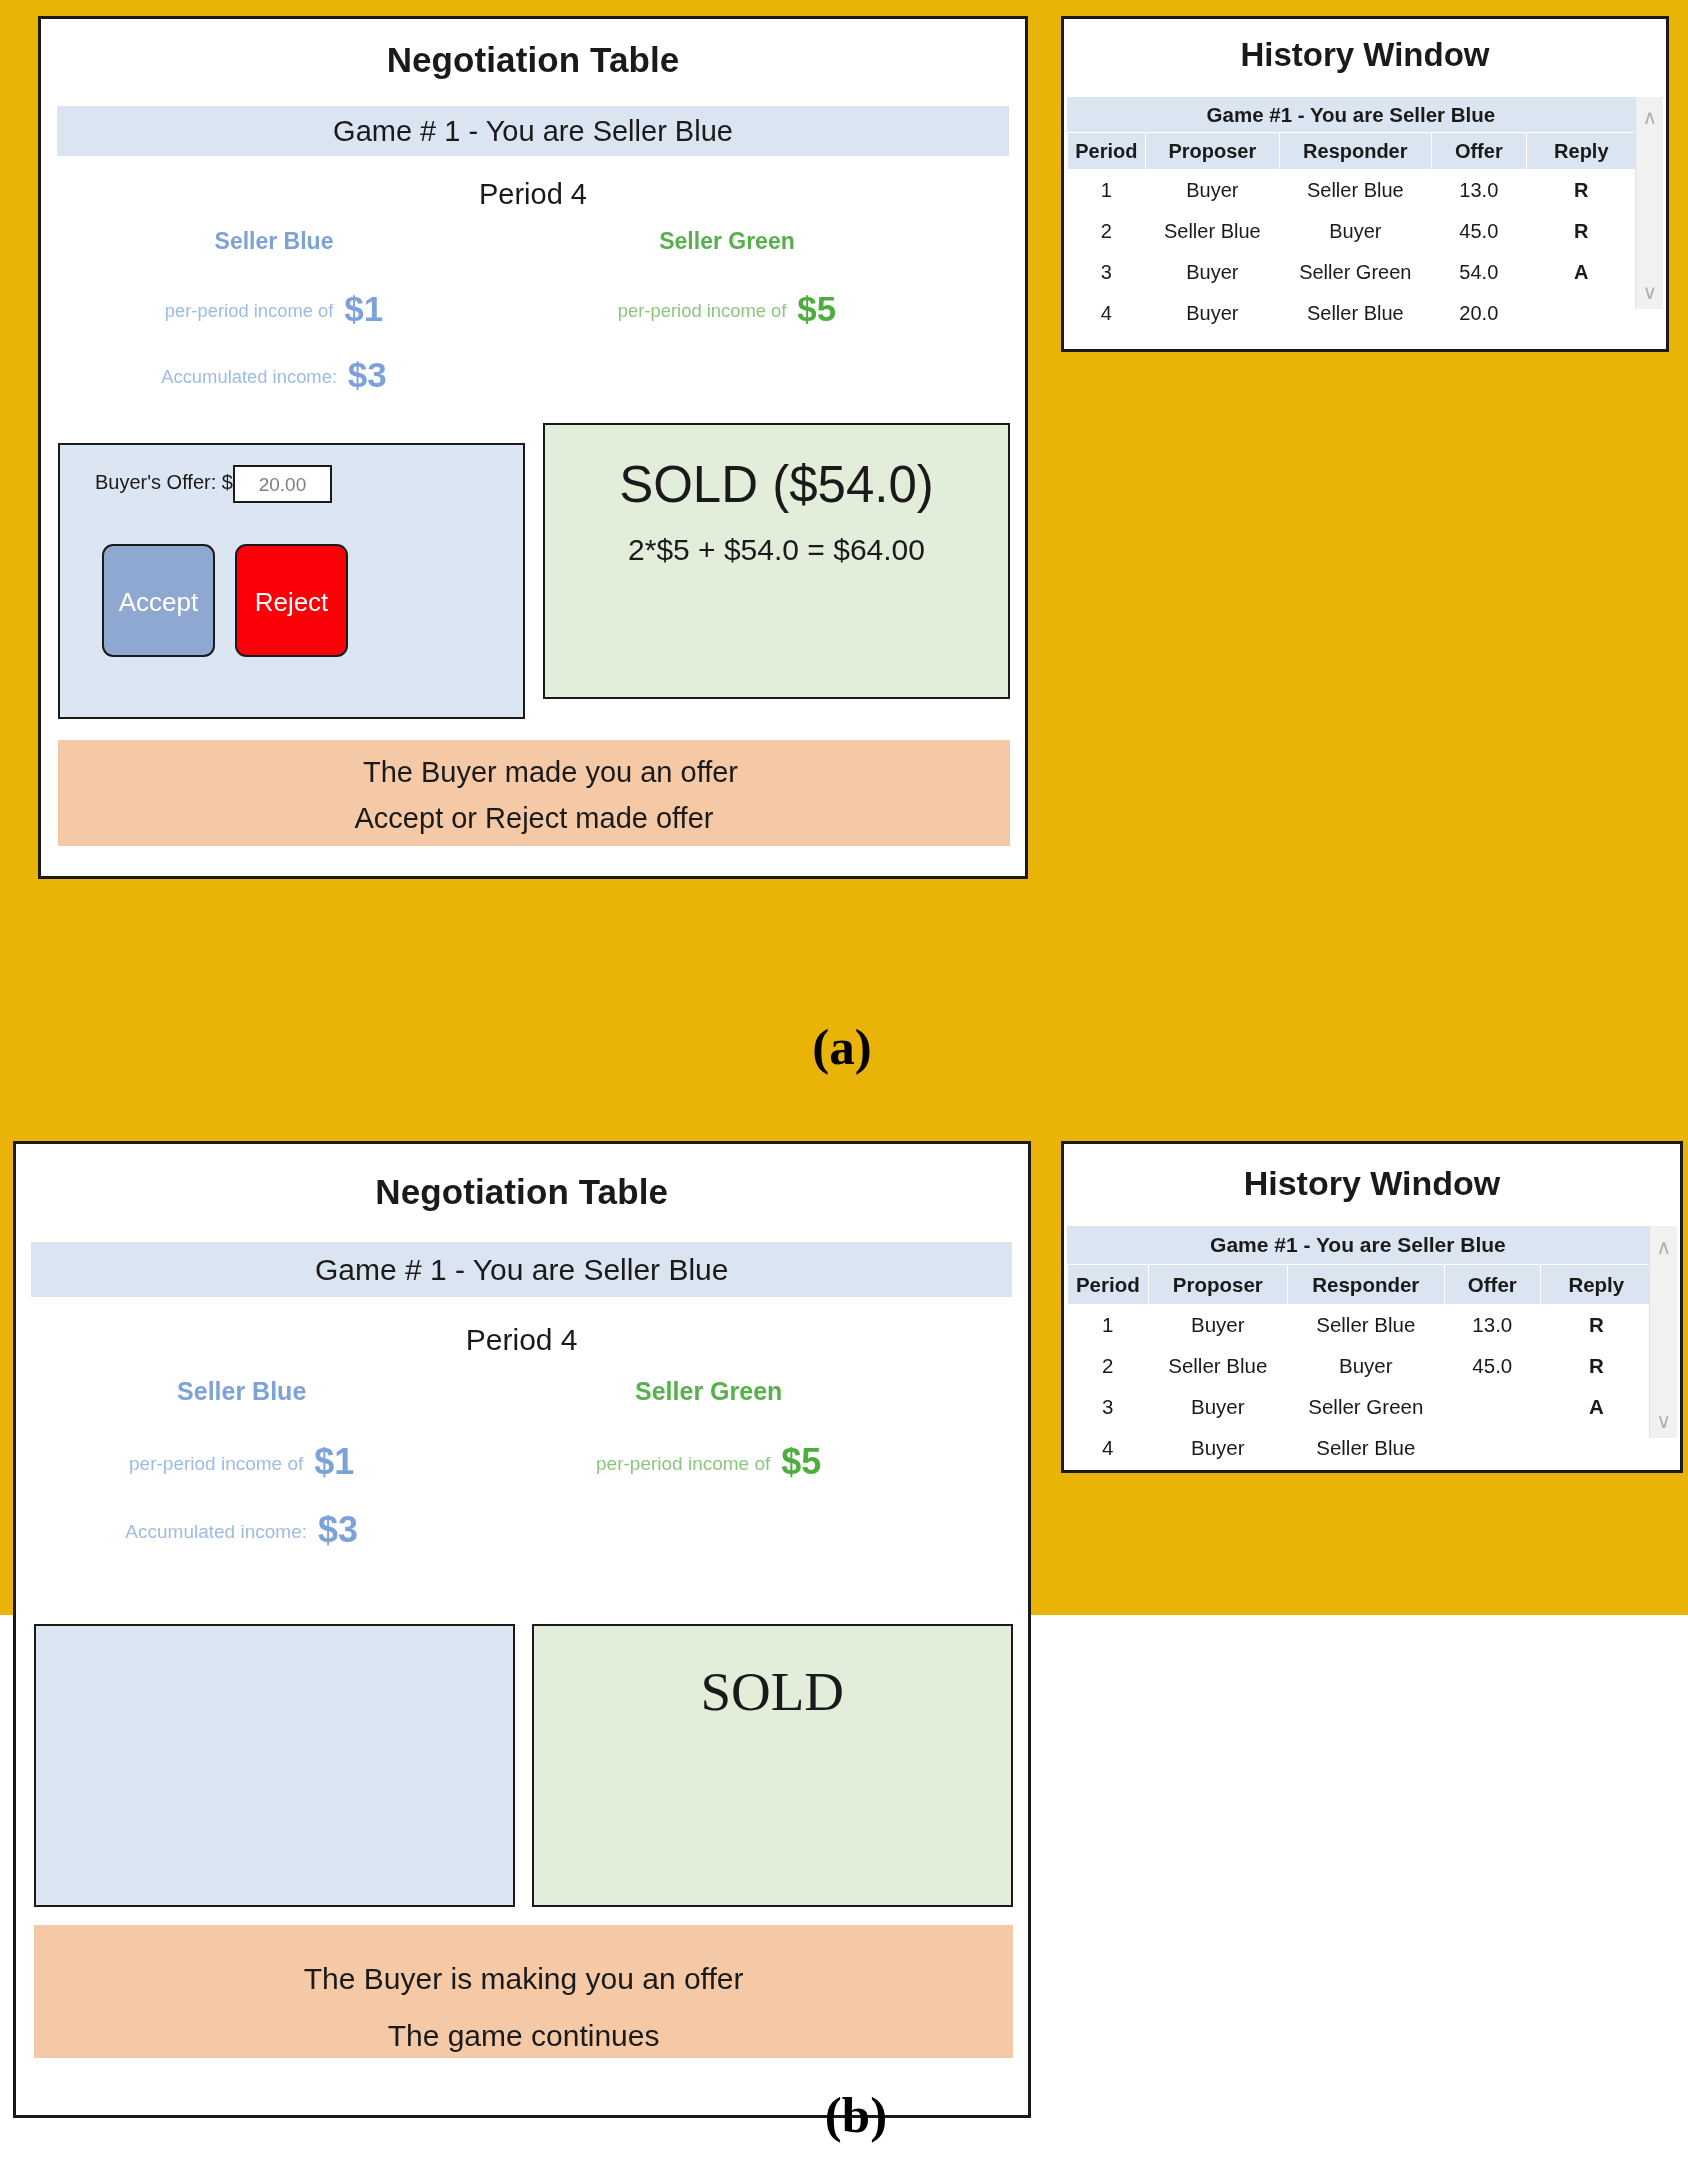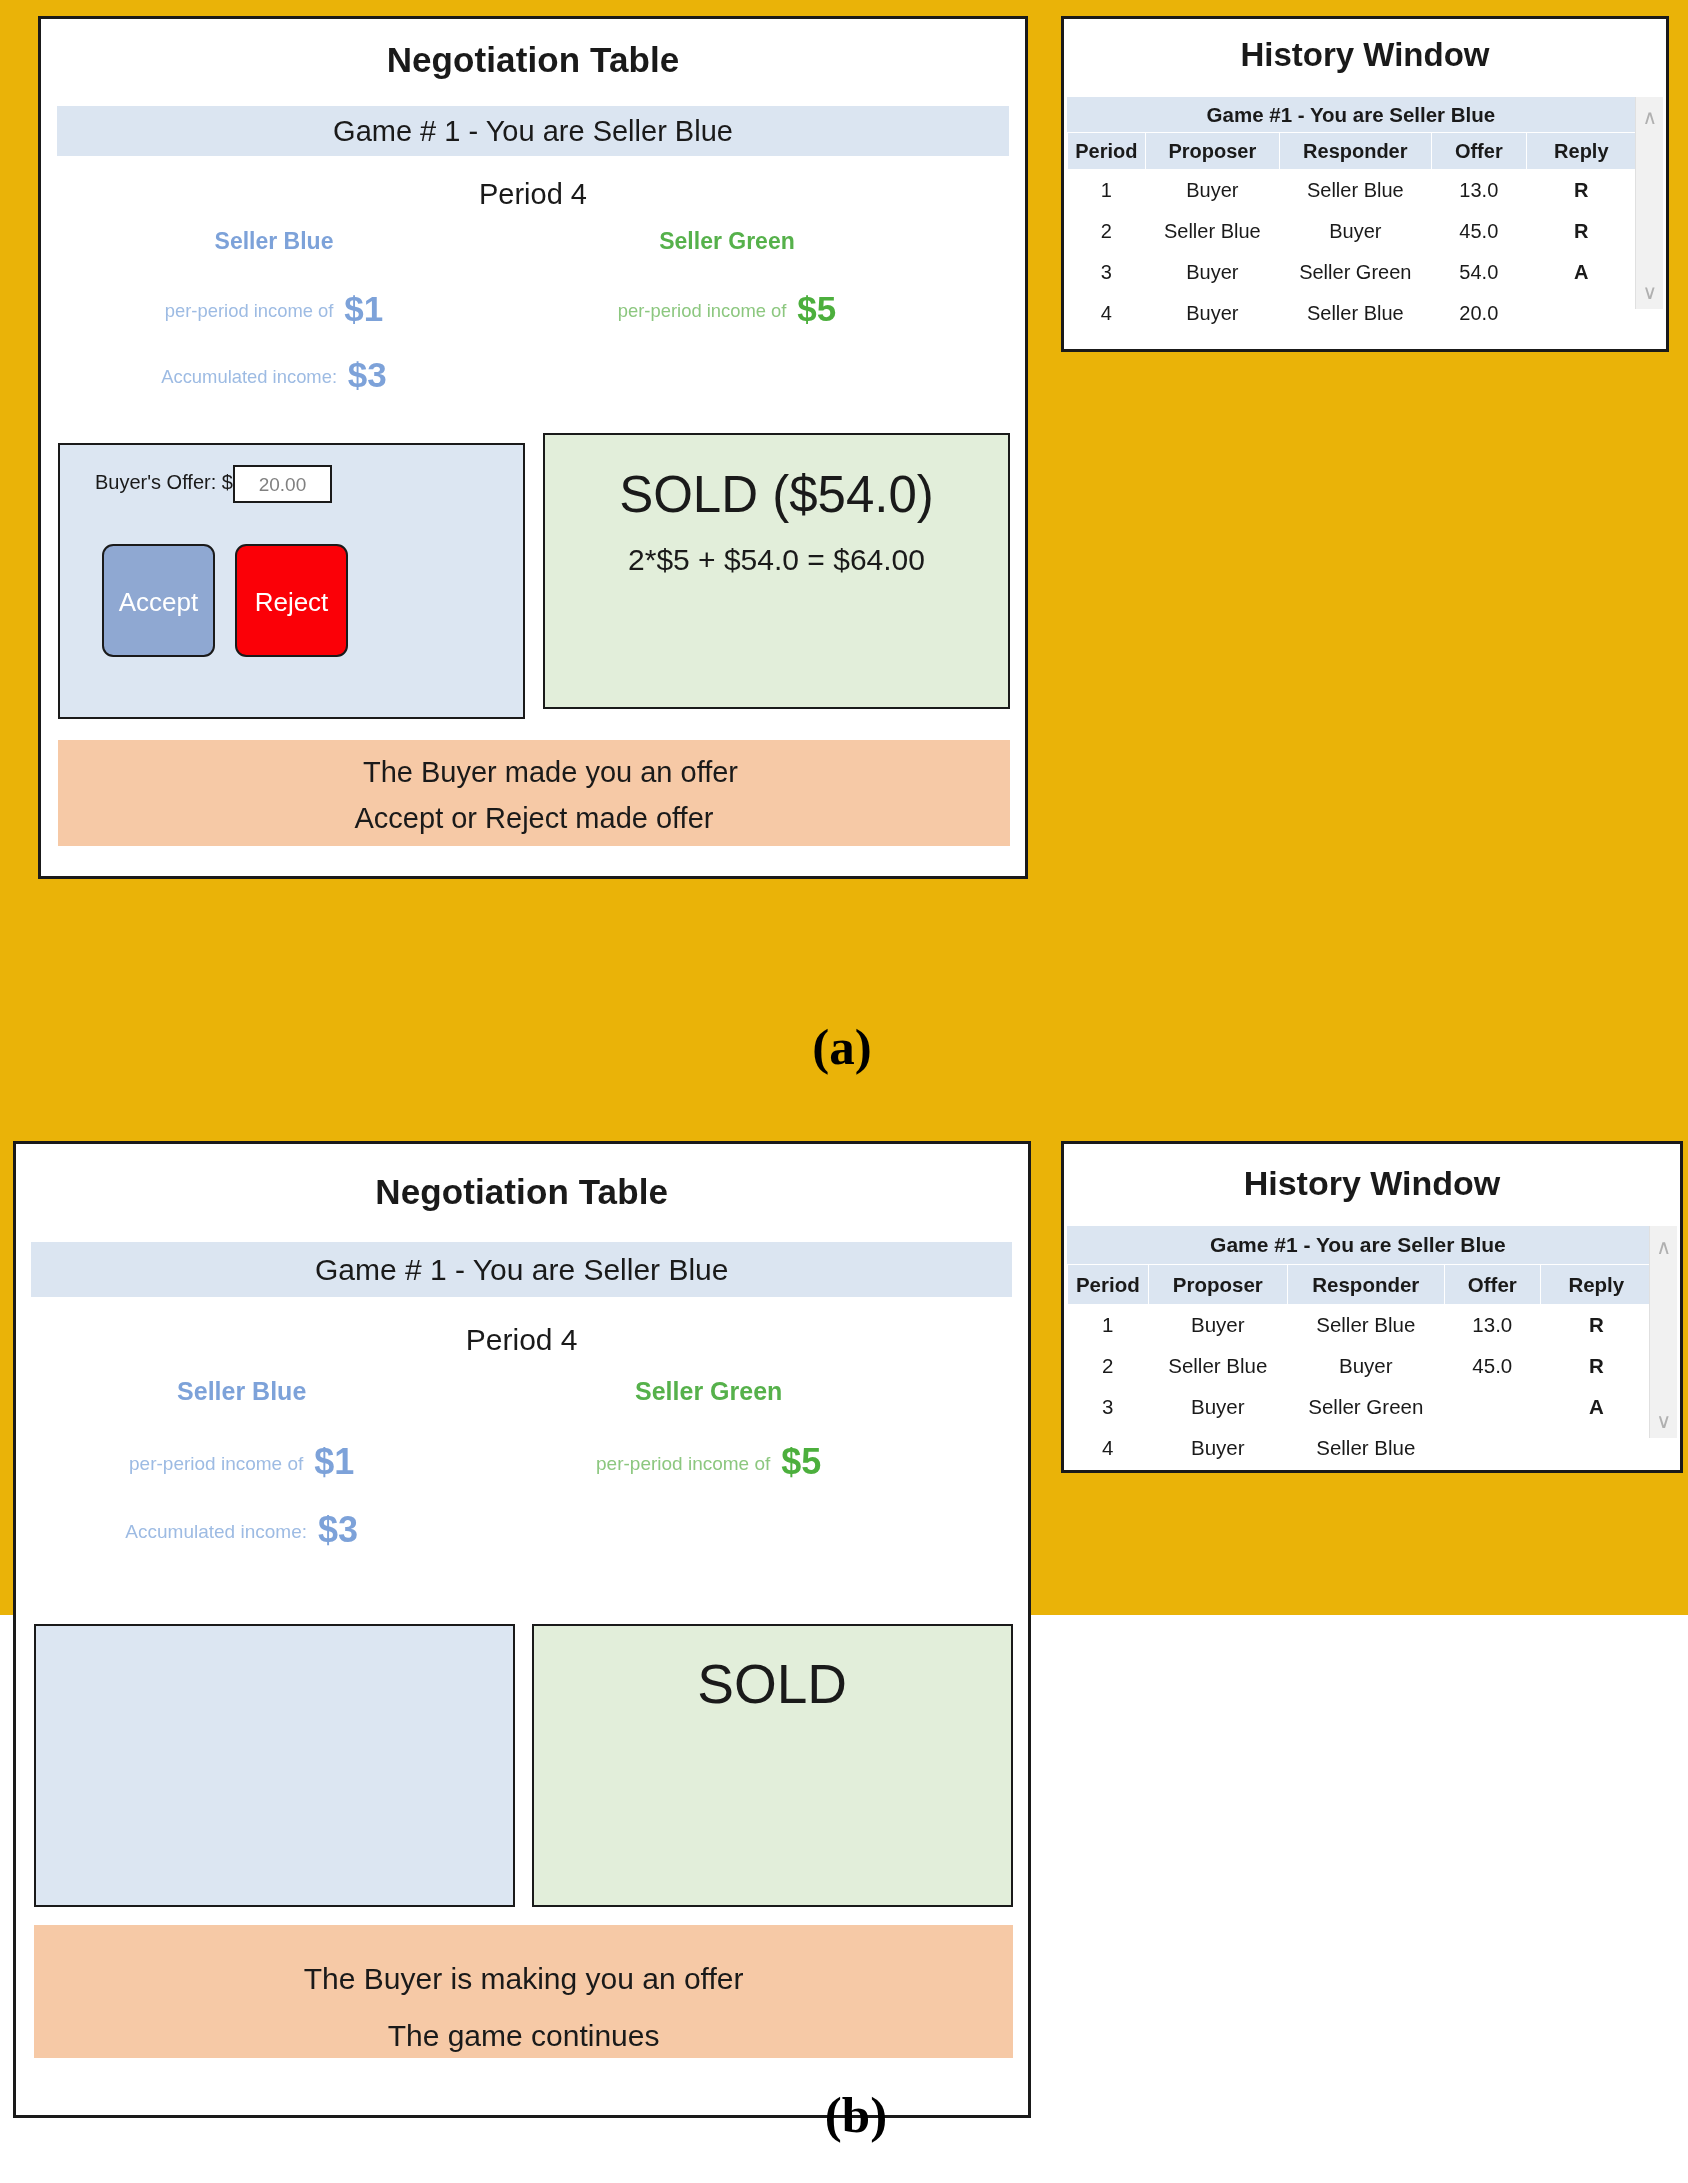--- a/index.html
+++ b/index.html
@@ -210,21 +210,21 @@
     <div class="box-blue" style="left:17px; top:424px; width:467px; height:276px;">
       <div class="offer-row" style="left:35px; top:20px; font-size:20px;">
         <span>Buyer's Offer: $</span><span class="offer-input" style="width:99px; height:38px; line-height:35px; font-size:19px;">20.00</span>
       </div>
 
       <div class="btn btn-accept" style="left:42px; top:99px; width:113px; height:113px; line-height:113px; font-size:26px;">Accept</div>
 
       <div class="btn btn-reject" style="left:175px; top:99px; width:113px; height:113px; line-height:113px; font-size:26px;">Reject</div>
     </div>
 
-    <div class="box-green" style="left:502px; top:414px; width:467px; height:276px;">
+    <div class="box-green" style="left:502px; top:404px; width:467px; height:276px;">
       <div class="sold-headline" style="margin-top:30px; font-size:51px;">SOLD ($54.0)</div>
       <div class="sold-calc" style="margin-top:18.4px; font-size:30px;">2*$5 + $54.0 = $64.00</div>
     </div>
 
     <div class="status-bar" style="left:17px; top:721px; width:952px; height:106px; font-size:29px;">
       <span class="line" style="margin-top:15.6px;margin-left:33px;">The Buyer made you an offer</span>
       <span class="line" style="margin-top:12.7px;">Accept or Reject made offer</span>
     </div>
   </div>
 
@@ -326,21 +326,21 @@
       </div>
     </div>
 
     <div class="box-blue" style="left:18.4px; top:480px; width:481px; height:283px;">
       <div class="offer-row" style="left:35px; top:20px; font-size:20px;">
         <span></span>
       </div>
     </div>
 
     <div class="box-green" style="left:516px; top:480px; width:481px; height:283px;">
-      <div class="sold-headline" style="margin-top:26px; font-size:55px;">SOLD</div>
+      <div class="sold-headline" style="margin-top:34px; font-size:55px;font-family:Liberation Serif, serif;">SOLD</div>
     </div>
 
     <div class="status-bar" style="left:18.4px; top:781px; width:979px; height:133px; font-size:30px;">
       <span class="line" style="margin-top:37px;">The Buyer is making you an offer</span>
       <span class="line" style="margin-top:22.6px;">The game continues</span>
     </div>
   </div>
 
   <div class="panel-frame" style="left:1061px; top:1141px; width:622px; height:332px;">
 

